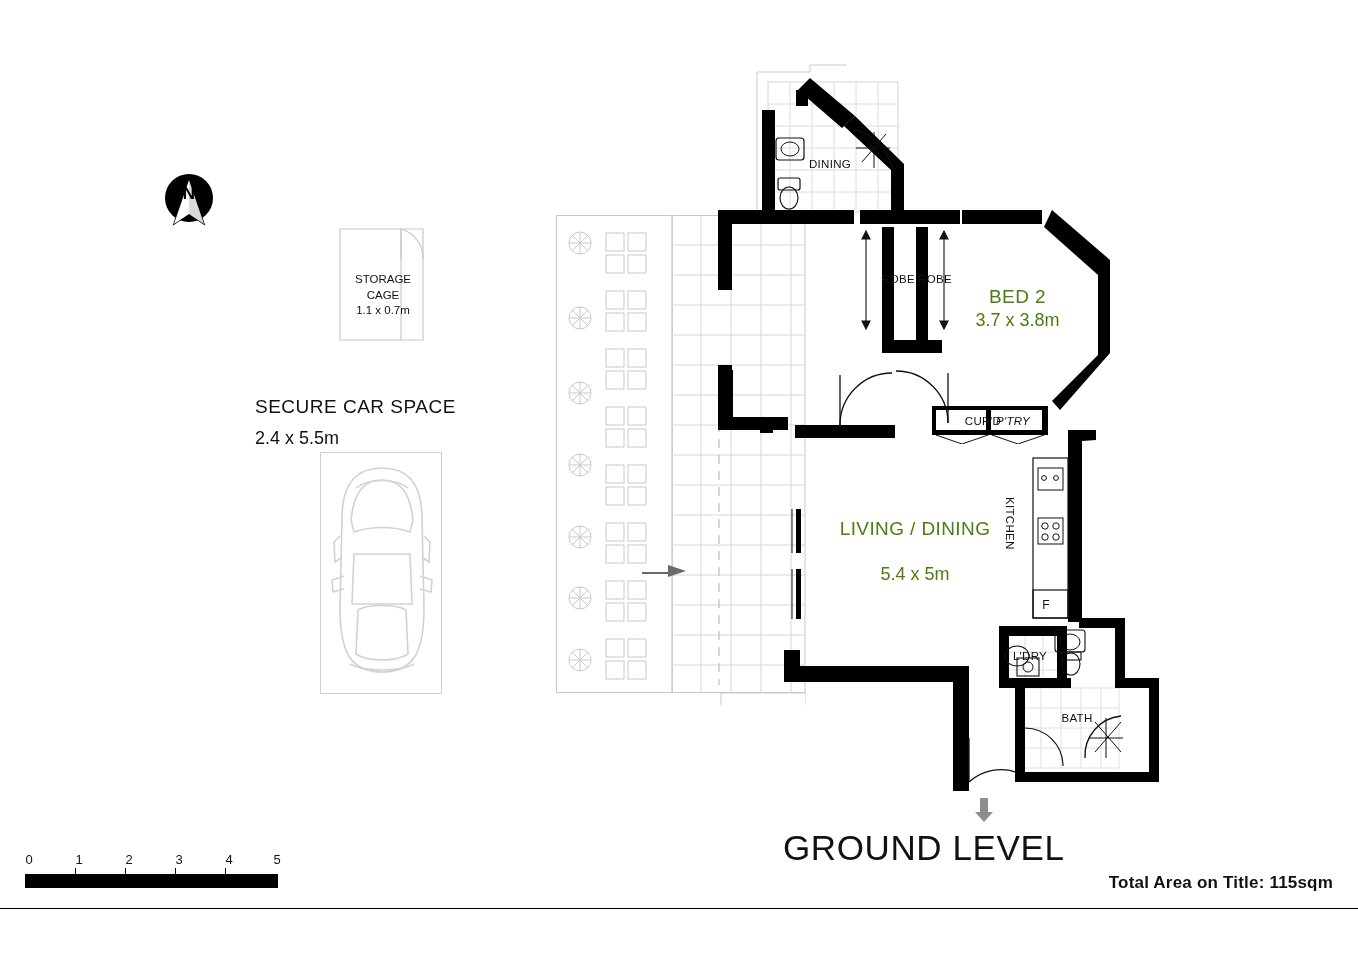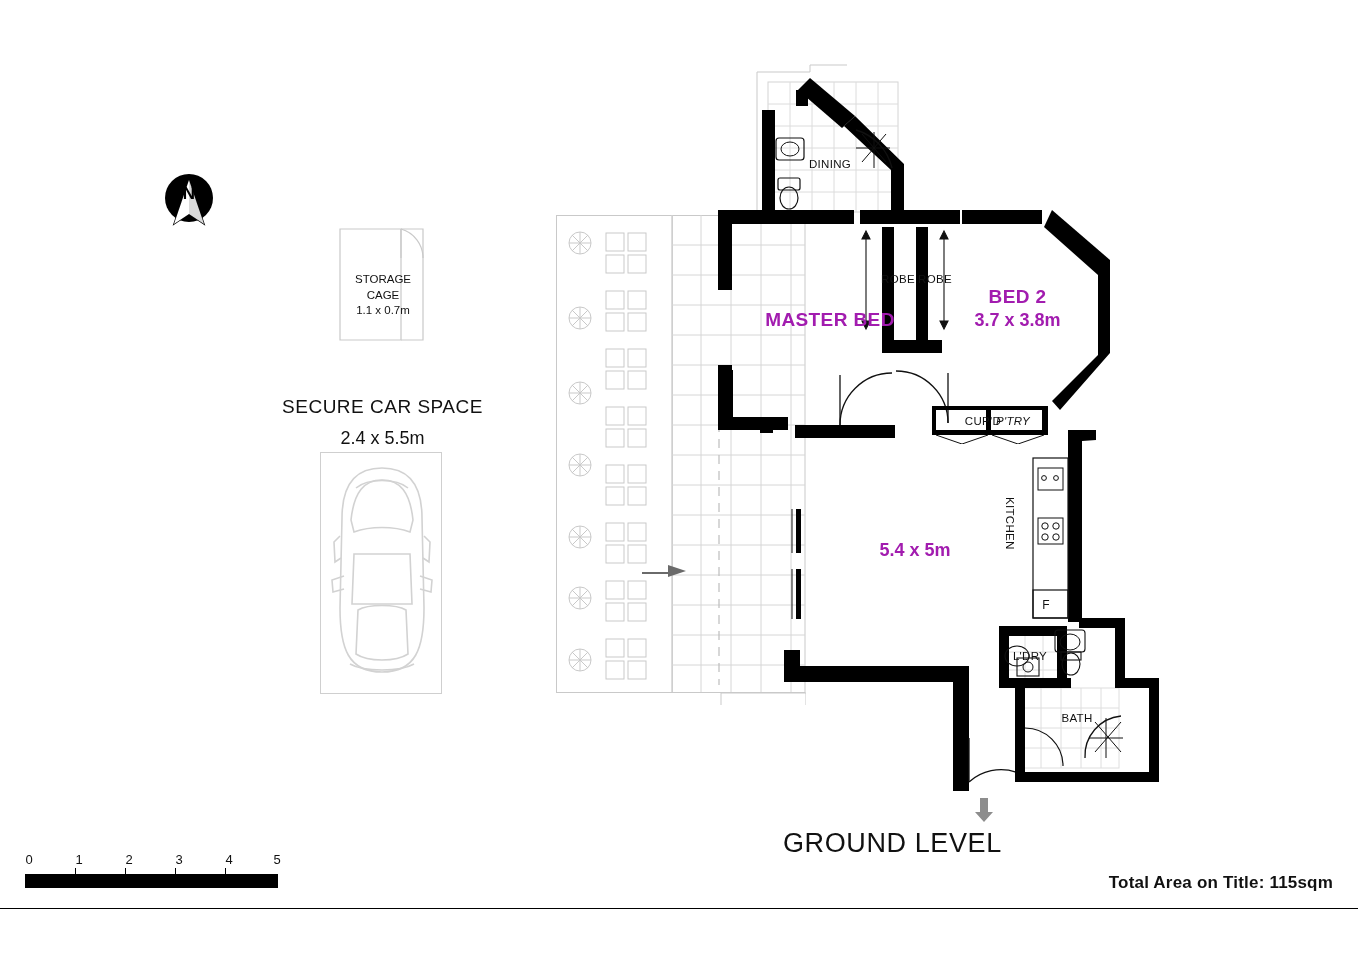--- a/index.html
+++ b/index.html
@@ -22,22 +22,21 @@
     height: 960px;
   }
   .abs { position: absolute; }
 
   
   .room-label {
     position: absolute;
     text-align: center;
     line-height: 1.25;
     white-space: nowrap;
-    color: #a21caf;
-    font-weight: bold;
+    color: #4d7c0f;
   }
   .room-name { font-size: 19px; letter-spacing: .4px; }
   .room-dims { font-size: 18px; }
   .small-label {
     position: absolute;
     font-size: 11.5px;
     letter-spacing: .3px;
     text-align: center;
     white-space: nowrap;
     color: #111;
@@ -94,21 +93,21 @@
   #total-area {
     position: absolute;
     right: 25px; top: 873px;
     font-size: 17px;
     font-weight: bold;
     letter-spacing: .2px;
   }
   #ground-level {
     position: absolute;
     left: 783px; top: 828px;
-    font-size: 27px;
+    font-size: 35px;
     letter-spacing: .6px;
   }
 
   
   #north-wrap { position: absolute; left: 158px; top: 172px; width: 68px; height: 62px; }
 
   
   #storage-cage-box {
     position: absolute;
     left: 339px; top: 228px;
@@ -121,21 +120,20 @@
     text-align: center;
     font-size: 11.5px;
     line-height: 1.35;
   }
 
   
   #car-title {
     position: absolute;
     left: 255px; top: 396px;
     width: 255px;
-    text-align: center;
   }
   #car-title .t1 { font-size: 19px; letter-spacing: .5px; }
   #car-title .t2 { font-size: 18px; margin-top: 10px; }
   #car-box {
     position: absolute;
     left: 320px; top: 452px;
     width: 122px; height: 242px;
     border: 1px solid #cfcfcf;
     box-sizing: border-box;
   }
@@ -397,21 +395,20 @@
 
       <path d="M248,218 A52,52 0 0 0 196,166" fill="none" stroke="#111" stroke-width="1.3"></path>
       <line x1="248" y1="218" x2="248" y2="168" stroke="#111" stroke-width="1.3"></line>
     </svg>
   </div>
 
   <div class="small-label" style="left:877px; top:273px; width:42px;">ROBE</div>
   <div class="small-label" style="left:914px; top:273px; width:42px;">ROBE</div>
 
   <div class="room-label" style="left:700px; top:308px; width:260px;">
-    <div class="room-name">MASTER BED</div>
   </div>
 
   <div class="room-label" style="left:910px; top:285px; width:215px;">
     <div class="room-name">BED 2</div>
     <div class="room-dims">3.7 x 3.8m</div>
   </div>
 
   <div class="abs" style="left:928px; top:402px;">
     <svg width="130" height="42" viewBox="0 0 130 42">
       <rect x="4" y="4" width="116" height="4" fill="#000"></rect>
@@ -448,20 +445,21 @@
       <circle cx="45" cy="107" r="3.2" fill="none" stroke="#111" stroke-width="1"></circle>
       <circle cx="56" cy="107" r="3.2" fill="none" stroke="#111" stroke-width="1"></circle>
 
       <rect x="33" y="160" width="35" height="28" fill="none" stroke="#111" stroke-width="1.2"></rect>
     </svg>
   </div>
   <div class="small-label vertical" style="left:1004px; top:497px;">KITCHEN</div>
   <div class="tiny-label" style="left:1038px; top:598px; width:16px; font-size:12px;">F</div>
 
   <div class="room-label" style="left:800px; top:517px; width:230px;">
+    <div class="room-name">LIVING / DINING</div>
     <div class="room-dims" style="margin-top:22px;">5.4 x 5m</div>
   </div>
 
   <div class="abs" style="left:770px; top:630px;">
     <svg width="400" height="195" viewBox="0 0 400 195">
 
       <rect x="14" y="36" width="185" height="16" fill="#000"></rect>
 
       <rect x="14" y="20" width="16" height="20" fill="#000"></rect>
 

